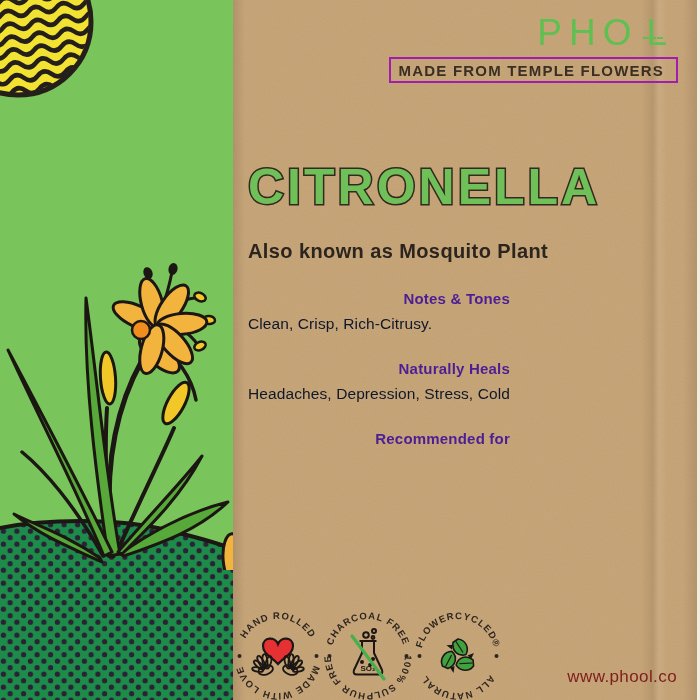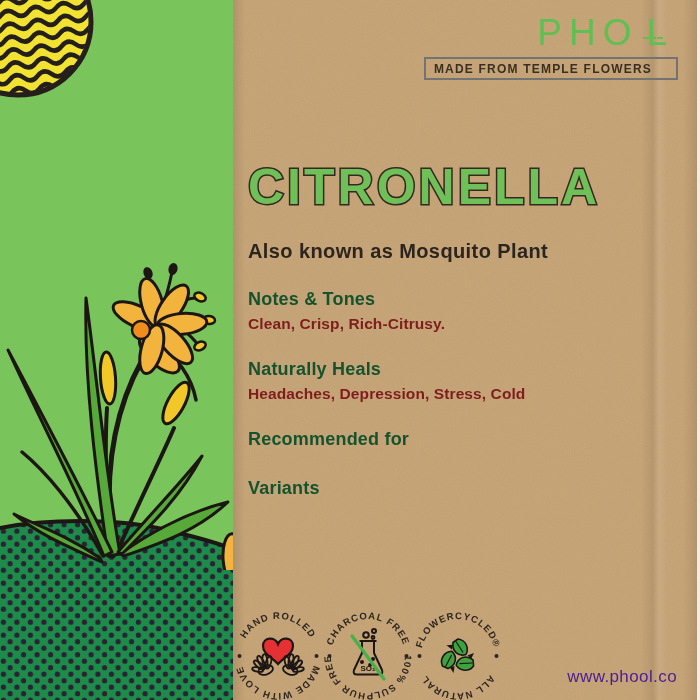--- a/index.html
+++ b/index.html
@@ -24,35 +24,35 @@
   .edge-light{position:absolute;right:0;top:0;width:3px;height:700px;z-index:3;background:rgba(255,255,255,.8);}
   .noise{position:absolute;left:233px;top:0;z-index:1;opacity:.16;pointer-events:none;}
   
   .logo{position:absolute;right:26px;top:14px;z-index:5;display:flex;align-items:center;}
   .logo-text{font-size:37px;letter-spacing:7px;color:#5fc052;font-weight:400;line-height:1;}
   .logo-dot-wrap{position:relative;margin:0 7px 0 1px;}
   .logo-dot{width:28px;height:28px;border-radius:50%;background:#5fc052;}
   .logo-tm{position:absolute;left:4px;bottom:-6px;width:20px;border-top:2px dashed #5fc052;}
   .tagline-box{
     position:absolute;right:22px;top:57px;z-index:5;
-    border:2px solid #737373;padding:3px 24px 2px 8px;
-    font-size:12px;font-weight:bold;letter-spacing:1.2px;color:#3a2f22;white-space:nowrap;
+    border:2px solid #a21caf;padding:3px 12px 2px 8px;
+    font-size:15px;font-weight:bold;letter-spacing:1.2px;color:#3a2f22;white-space:nowrap;
   }
   
   .title-svg{position:absolute;left:246px;top:152px;z-index:5;}
   .subtitle{position:absolute;left:248px;top:240px;z-index:5;font-size:20px;font-weight:bold;letter-spacing:.4px;}
   .sections{position:absolute;left:248px;top:286px;z-index:5;}
   .section{margin-bottom:23px;}
-  .section h3{margin:0;font-size:18px;font-weight:bold;letter-spacing:.2px;line-height:26px;color:#14532d;}
-  .section p{margin:2px 0 0 0;font-size:15.5px;font-weight:700;line-height:19px;color:#7f1d1d;letter-spacing:.1px;}
+  .section h3{margin:0;font-size:15px;font-weight:bold;letter-spacing:.2px;line-height:26px;color:#4c1d95;text-align:right;}
+  .section p{margin:2px 0 0 0;font-size:15.5px;font-weight:400;line-height:19px;color:#0f172a;letter-spacing:.1px;}
   
   .badges{position:absolute;left:233px;top:610px;z-index:5;display:flex;gap:0;}
   .badge{width:90px;height:90px;}
   
-  .website{position:absolute;right:23px;bottom:13px;z-index:5;font-size:17px;letter-spacing:.4px;color:#4c1d95;}
+  .website{position:absolute;right:23px;bottom:13px;z-index:5;font-size:17px;letter-spacing:.4px;color:#7f1d1d;}
 </style>
 </head>
 <body>
 
 <div id="stage">
 
   <div class="left-panel"></div>
 
   <svg class="mound" width="233" height="185" viewBox="0 0 233 185">
     <defs>
@@ -189,21 +189,20 @@
       <p>Clean, Crisp, Rich-Citrusy.</p>
     </div>
     <div class="section">
       <h3>Naturally Heals</h3>
       <p>Headaches, Depression, Stress, Cold</p>
     </div>
     <div class="section">
       <h3>Recommended for</h3>
     </div>
     <div class="section">
-      <h3>Variants</h3>
     </div>
   </div>
 
   <div class="badges">
 
     <svg class="badge" viewBox="0 0 90 90">
       <defs>
         <path id="b0top" d="M8,46 A37,37 0 0 1 82,46"></path>
         <path id="b0bot" d="M82,46 A37,37 0 0 1 8,46"></path>
         <g id="hand" fill="none" stroke="#1c1714" stroke-width="1.8" stroke-linecap="round">

